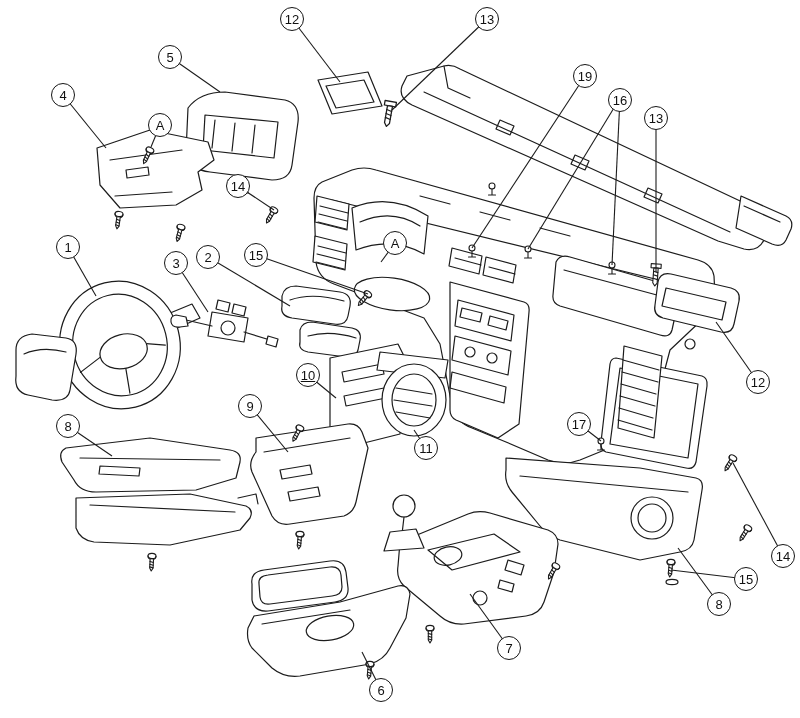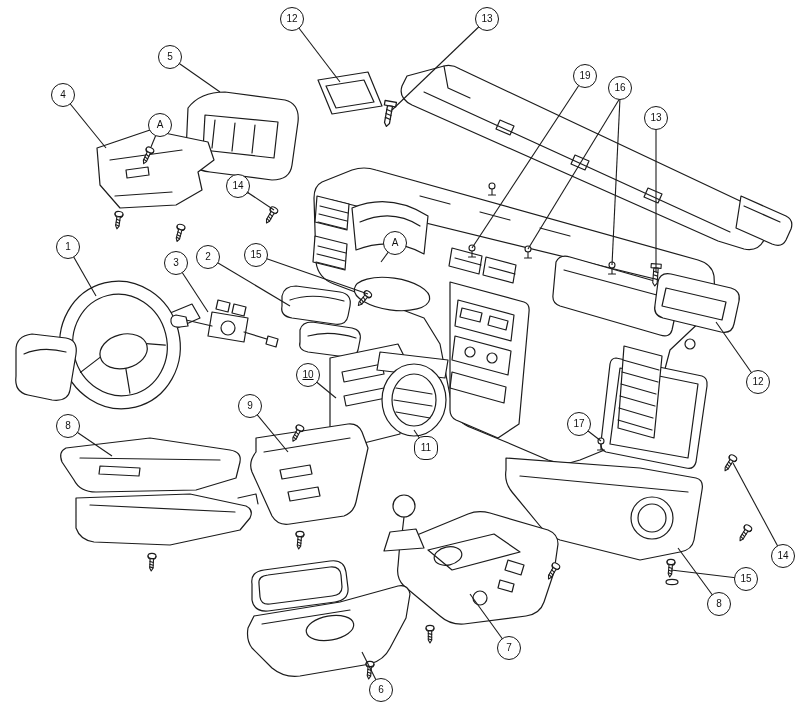--- a/index.html
+++ b/index.html
@@ -7,21 +7,21 @@
     position:relative;width:800px;height:718px;background:#ffffff;
     overflow:hidden;font-family:"Liberation Sans",sans-serif;
   }
   .stage svg{position:absolute;left:0;top:0;}
   #leader-layer{pointer-events:none;}
   #leader-layer line{stroke:#1c1c1c;stroke-width:1.1;}
   .callout{
     position:absolute;width:24px;height:24px;box-sizing:border-box;
     border:1.5px solid #161616;border-radius:50%;background:#fff;
     display:flex;align-items:center;justify-content:center;
-    font-size:10px;line-height:1;color:#111;font-weight:500;
+    font-size:13px;line-height:1;color:#111;font-weight:500;
     user-select:none;
   }
 </style>
 </head>
 <body>
 
 <div class="stage">
 
   <svg width="800" height="718" viewBox="0 0 800 718">
     <defs>
@@ -268,29 +268,29 @@
       <div class="callout" style="left: 196px; top: 245px;">2</div>
       <div class="callout" style="left: 164px; top: 251px;">3</div>
       <div class="callout" style="left: 51px; top: 83px;">4</div>
       <div class="callout" style="left: 158px; top: 45px;">5</div>
       <div class="callout" style="left: 369px; top: 678px;">6</div>
       <div class="callout" style="left: 497px; top: 636px;">7</div>
       <div class="callout" style="left: 56px; top: 414px;">8</div>
       <div class="callout" style="left: 707px; top: 592px;">8</div>
       <div class="callout" style="left: 238px; top: 394px;">9</div>
       <div class="callout" style="left: 296px; top: 363px; text-decoration: underline;">10</div>
-      <div class="callout" style="left: 414px; top: 436px; border-radius: 10px;">11</div>
+      <div class="callout" style="left: 414px; top: 436px;">11</div>
       <div class="callout" style="left: 280px; top: 7px;">12</div>
       <div class="callout" style="left: 746px; top: 370px;">12</div>
       <div class="callout" style="left: 475px; top: 7px;">13</div>
       <div class="callout" style="left: 644px; top: 106px;">13</div>
       <div class="callout" style="left: 226px; top: 174px;">14</div>
       <div class="callout" style="left: 771px; top: 544px;">14</div>
       <div class="callout" style="left: 244px; top: 243px;">15</div>
       <div class="callout" style="left: 734px; top: 567px;">15</div>
-      <div class="callout" style="left: 608px; top: 76px;">16</div>
+      <div class="callout" style="left: 608px; top: 88px;">16</div>
       <div class="callout" style="left: 567px; top: 412px;">17</div>
       <div class="callout" style="left: 573px; top: 64px;">19</div>
       <div class="callout" style="left: 148px; top: 113px;">A</div>
       <div class="callout" style="left: 383px; top: 231px;">A</div>
     </div>
 
 </div>
 
 </body></html>

